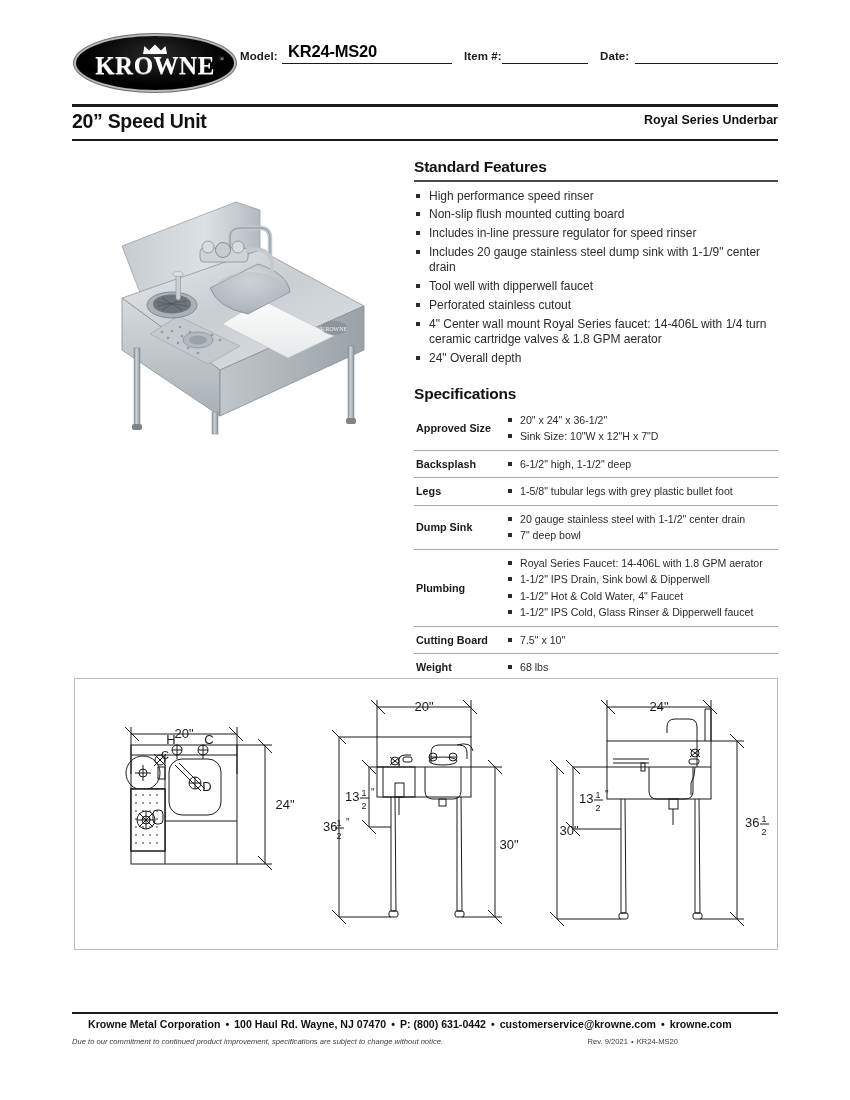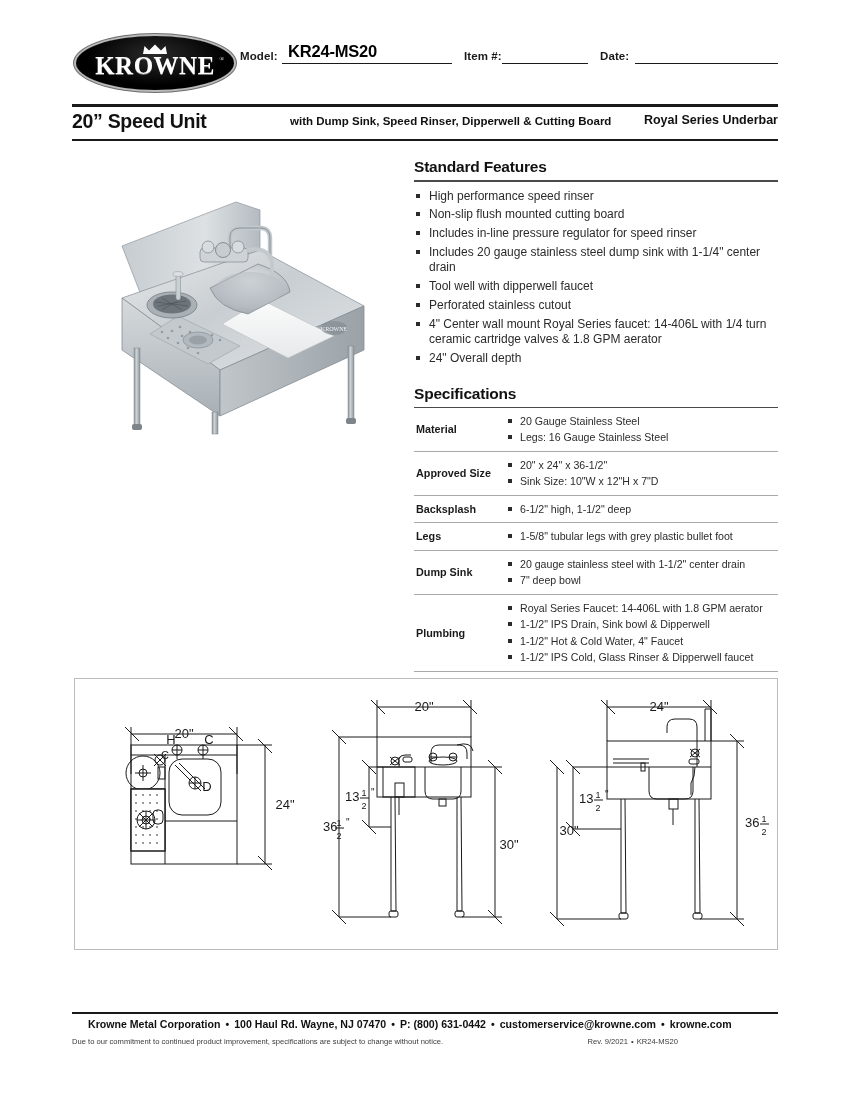--- a/index.html
+++ b/index.html
@@ -122,21 +122,21 @@
   .dwg.side { left: 470px; width: 228px; }
 
   
   .foot-rule { position: absolute; left: 72px; top: 1012px; width: 706px; height: 1.6px; background: #1a1a1a; }
   .foot-main {
     position: absolute; left: 72px; top: 1018px; width: 706px;
     font-size: 10.6px; font-weight: bold; color: #111; white-space: nowrap; padding-left: 16px;
   }
   .foot-main .dot { padding: 0 5px; }
   .foot-note {
-    position: absolute; left: 72px; top: 1037px; font-size: 7.6px; color: #3a3a3a;
+    position: absolute; left: 72px; top: 1037px; font-size: 7.6px; color: #3a3a3a; font-style: italic;
   }
   .foot-rev {
     position: absolute; right: 72px; top: 1037px; font-size: 7.6px; color: #3a3a3a; white-space: nowrap;
   }
   .foot-rev .dot { padding: 0 3px; }
 </style>
 </head>
 <body>
 
 <div class="page">
@@ -174,21 +174,20 @@
       </div>
 
 
     </div>
   </div>
 
   <div class="hdr-rule"></div>
 
   <div class="titlebar">
     <span class="title-main">20” Speed Unit</span>
-    <span class="title-sub">with Dump Sink, Speed Rinser, Dipperwell &amp; Cutting Board</span>
     <span class="title-series">Royal Series Underbar</span>
   </div>
   <div class="title-rule"></div>
 
   <div class="photo">
     <svg width="262" height="250" viewBox="0 0 262 250">
       <defs>
         <linearGradient id="steelTop" x1="0" y1="0" x2="1" y2="1">
           <stop offset="0%" stop-color="#e8eaec"></stop>
             <stop offset="45%" stop-color="#c9ced2"></stop>
@@ -290,41 +289,32 @@
 
   <div class="rightcol">
 
     <div>
       <div class="sec-title">Standard Features</div>
       <div class="sec-rule"></div>
       <ul class="feat">
         <li>High performance speed rinser</li>
         <li>Non-slip flush mounted cutting board</li>
         <li>Includes in-line pressure regulator for speed rinser</li>
-        <li>Includes 20 gauge stainless steel dump sink with 1-1/4" center drain</li>
+        <li>Includes 20 gauge stainless steel dump sink with 1-1/9" center drain</li>
         <li>Tool well with dipperwell faucet</li>
         <li>Perforated stainless cutout</li>
         <li>4" Center wall mount Royal Series faucet: 14-406L with 1/4 turn ceramic cartridge valves &amp; 1.8 GPM aerator</li>
         <li>24" Overall depth</li>
       </ul>
     </div>
 
     <div class="spec-wrap">
       <div class="sec-title">Specifications</div>
       <table class="spec">
         <tbody>
-            <tr class="first">
-          <td class="k">Material</td>
-          <td class="v">
-            <ul>
-              <li>20 Gauge Stainless Steel</li>
-              <li>Legs: 16 Gauge Stainless Steel</li>
-            </ul>
-          </td>
-        </tr>
         <tr>
           <td class="k">Approved Size</td>
           <td class="v">
             <ul>
               <li>20" x 24" x 36-1/2"</li>
               <li>Sink Size: 10"W x 12"H x 7"D</li>
             </ul>
           </td>
         </tr>
         <tr>

